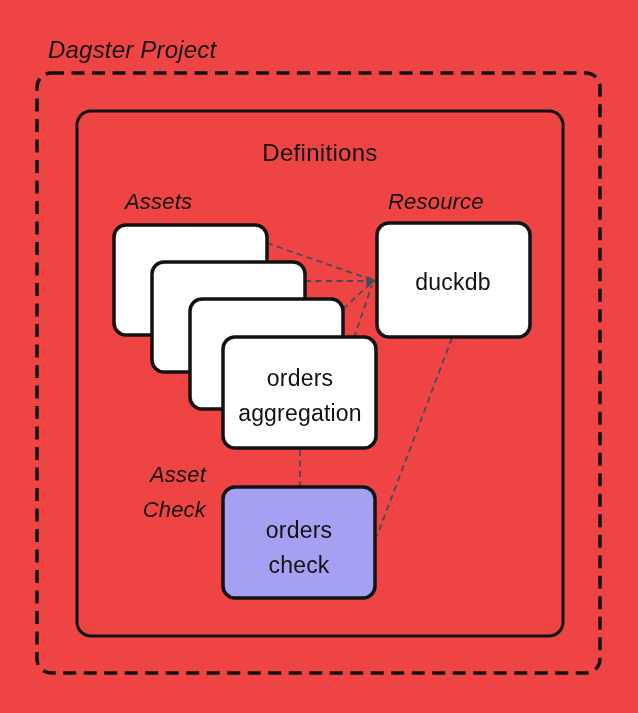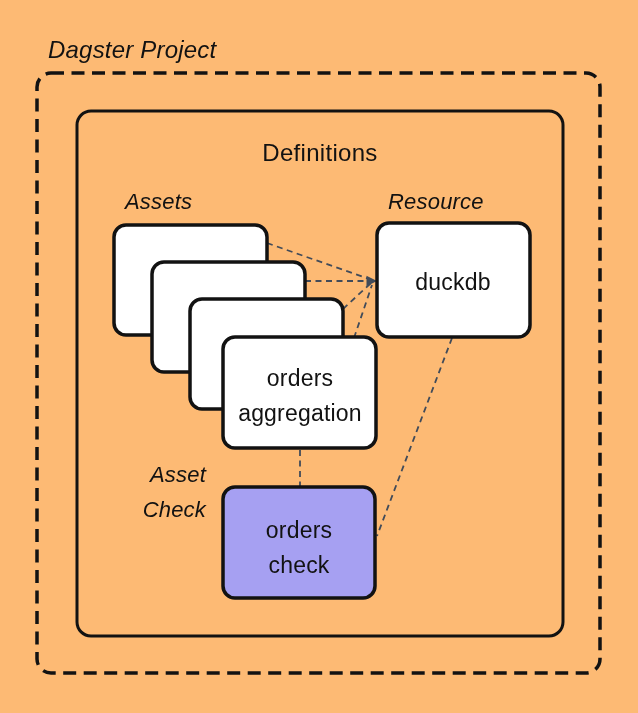--- a/index.html
+++ b/index.html
@@ -1,19 +1,19 @@
 <!DOCTYPE html>
 <html><head>
 <meta charset="utf-8">
 <style>
   html,body{margin:0;padding:0;background:#ffffff;}
   #canvas{
     position:relative;
     width:638px;height:713px;
-    background:#fdba74;
+    background:#ef4444;
     font-family:"Liberation Sans", sans-serif;
     overflow:hidden;
   }
   svg{position:absolute;left:0;top:0;}
   text{fill:#121212;}
   .title-text{font-size:24px;font-style:italic;font-weight:500;letter-spacing:.2px;}
   .section-text{font-size:24px;font-weight:500;letter-spacing:.3px;}
   .group-label{font-size:22px;font-style:italic;font-weight:500;letter-spacing:.2px;}
   .node-label{font-size:23px;font-weight:400;letter-spacing:.2px;}
 </style>

